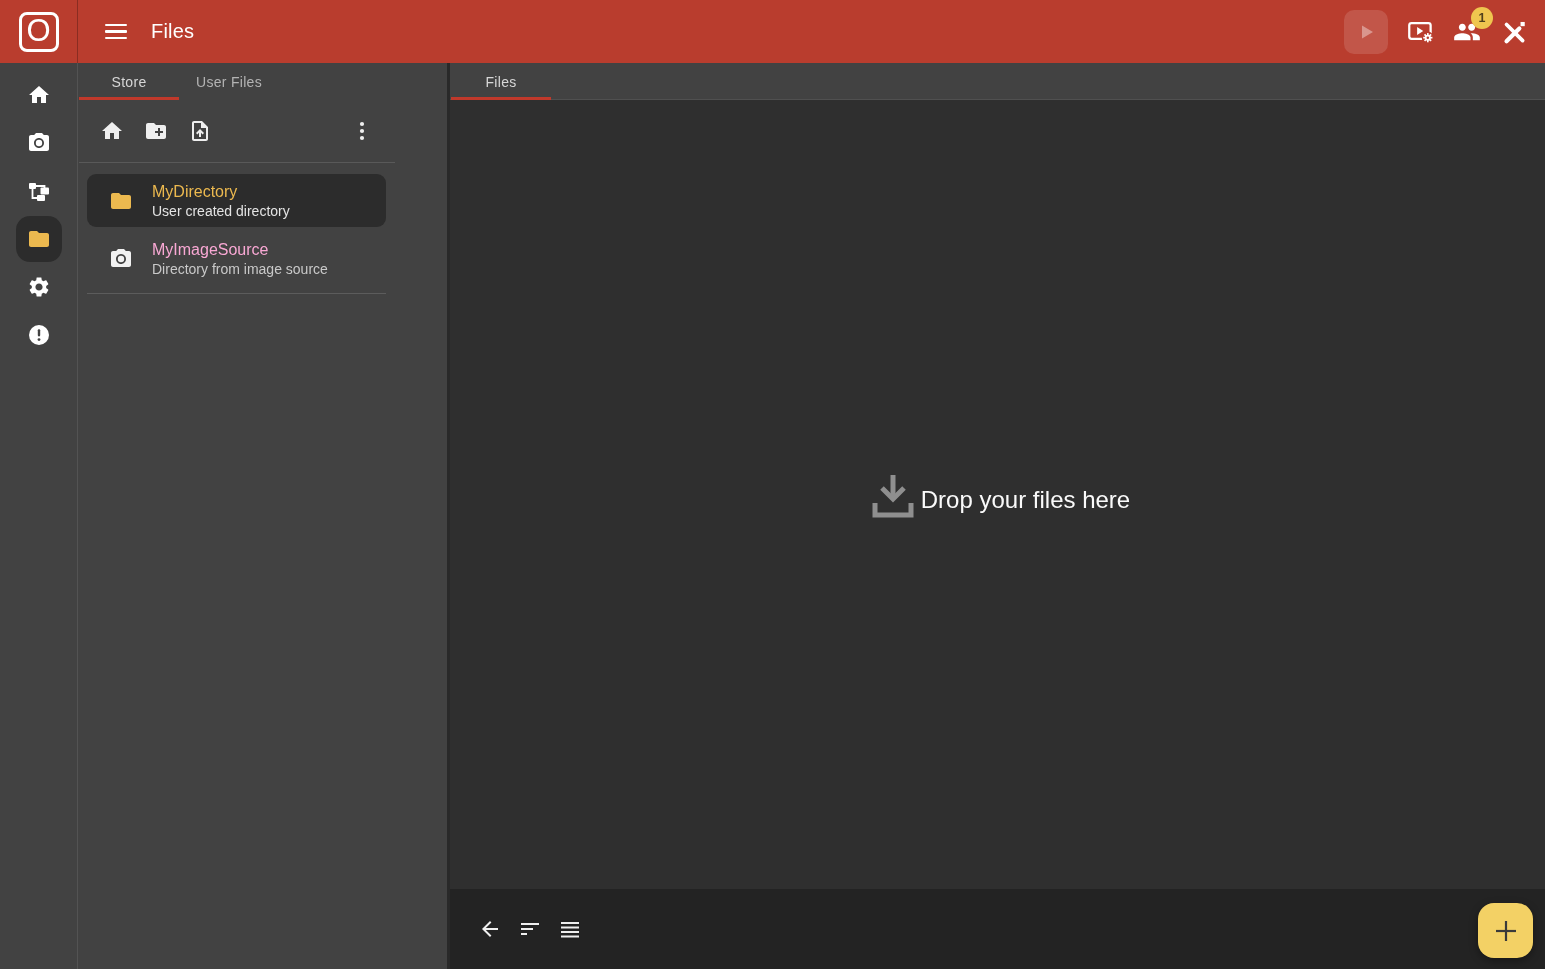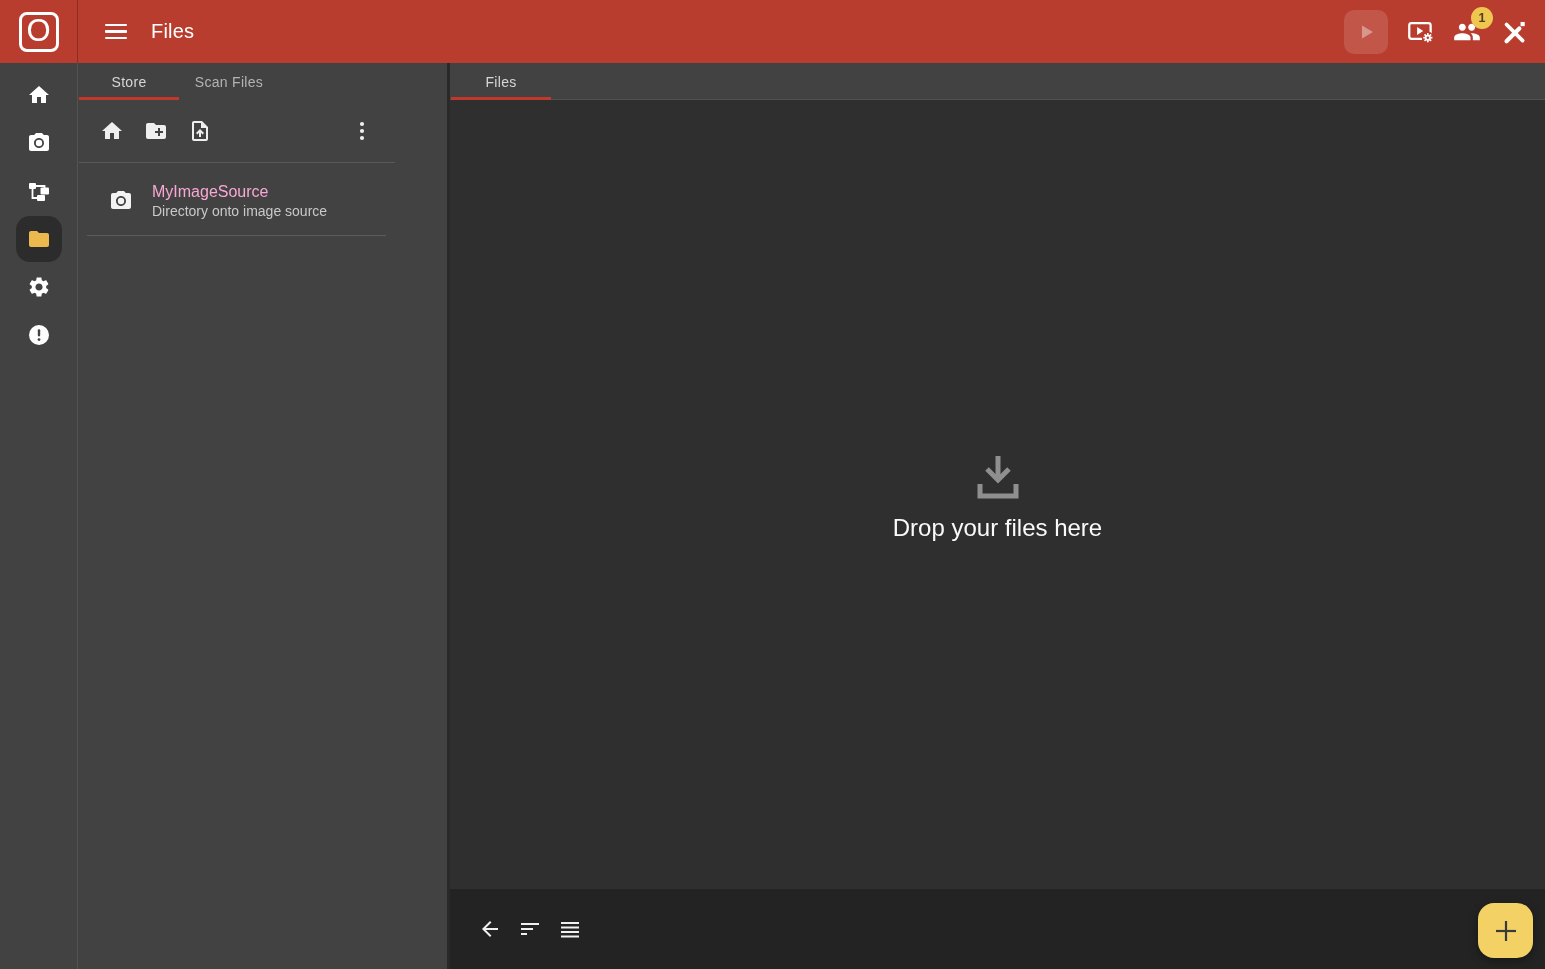--- a/index.html
+++ b/index.html
@@ -65,21 +65,21 @@
   .di-sub { font-size:14px; color:#c9c9c9; line-height:18px; }
   .dir-item.selected .di-sub { color:#e4e4e4; }
   .list-divider { height:1px; background:rgba(255,255,255,0.14); margin:8px 0 0 0; }
 
   
   .main { position:absolute; left:447px; top:63px; right:0; bottom:0;
           background:#2f2f2f; border-left:3px solid #292929; display:flex; flex-direction:column; }
   .main-tabs { height:37px; background:#424242; border-bottom:1px solid rgba(255,255,255,0.08);
                display:flex; padding-left:1px; }
   .main-content { flex:1; display:flex; align-items:center; justify-content:center; }
-  .dropzone { display:flex; flex-direction:column; align-items:center; text-align:center; }
+  .dropzone { display:flex; flex-direction:row; align-items:center; text-align:center; }
   .drop-title { color:#fafafa; font-size:24px; font-weight:400; margin-top:10px; }
   .drop-hint { color:#f2f2f2; font-size:14.5px; font-weight:500; margin-top:22px; letter-spacing:.1px; }
   .bottombar { height:80px; background:#232323; display:flex; align-items:center; padding-left:28px; }
   .bottombar .iconbtn { width:24px; height:24px; margin-right:16px; }
   .fab { position:absolute; right:12px; bottom:11px; width:55px; height:55px; border-radius:16px;
          background:#f3d165; border:none; cursor:pointer; display:flex; align-items:center;
          justify-content:center; box-shadow:0 3px 8px rgba(0,0,0,0.35); z-index:7; }
 
   svg { display:block; }
 </style>
@@ -193,21 +193,21 @@
         <rect x="10.8" y="6.2" width="2.4" height="7.2" rx="1.1" fill="#424242"></rect>
         <circle cx="12" cy="16.6" r="1.4" fill="#424242"></circle>
           </svg>
         </span>
     </button>
   </aside>
 
   <section class="store-panel">
     <div class="tabs">
       <button class="tab active">Store</button>
-      <button class="tab">Scan Files</button>
+      <button class="tab">User Files</button>
     </div>
 
     <div class="panel-toolbar">
       <button class="iconbtn">
         <svg width="24" height="24" viewBox="0 0 24 24">
           <path fill="#efefef" d="M10 20v-6h4v6h5v-8h3L12 3 2 12h3v8z"></path>
           </svg>
       </button>
       <button class="iconbtn">
         <svg width="24" height="24" viewBox="0 0 24 24">
@@ -226,27 +226,36 @@
           <g fill="#efefef">
               <circle cx="12" cy="5" r="2.1"></circle>
               <circle cx="12" cy="12" r="2.1"></circle>
               <circle cx="12" cy="19" r="2.1"></circle>
             </g>
           </svg>
       </button>
     </div>
 
     <div class="dirlist">
+      <div class="dir-item selected">
+        <svg class="di-icon" viewBox="0 0 24 24">
+          <path fill="#ecb94f" d="M10 4H4c-1.1 0-2 .9-2 2v12c0 1.1.9 2 2 2h16c1.1 0 2-.9 2-2V8c0-1.1-.9-2-2-2h-8l-2-2z"></path>
+          </svg>
+        <div class="di-text">
+          <span class="di-title">MyDirectory</span>
+          <span class="di-sub">User created directory</span>
+        </div>
+      </div>
       <div class="dir-item">
         <svg class="di-icon" viewBox="0 0 24 24">
           <path fill="#f2f2f2" d="M9 2L7.17 4H4c-1.1 0-2 .9-2 2v12c0 1.1.9 2 2 2h16c1.1 0 2-.9 2-2V6c0-1.1-.9-2-2-2h-3.17L15 2H9zm3 15c-2.76 0-5-2.24-5-5s2.24-5 5-5 5 2.24 5 5-2.24 5-5 5zm0-1.8a3.2 3.2 0 1 0 0-6.4 3.2 3.2 0 0 0 0 6.4z"></path>
           </svg>
         <div class="di-text">
           <span class="di-title">MyImageSource</span>
-          <span class="di-sub">Directory onto image source</span>
+          <span class="di-sub">Directory from image source</span>
         </div>
       </div>
       <div class="list-divider"></div>
     </div>
   </section>
 
   <section class="main">
     <div class="main-tabs">
       <button class="tab active">Files</button>
     </div>

